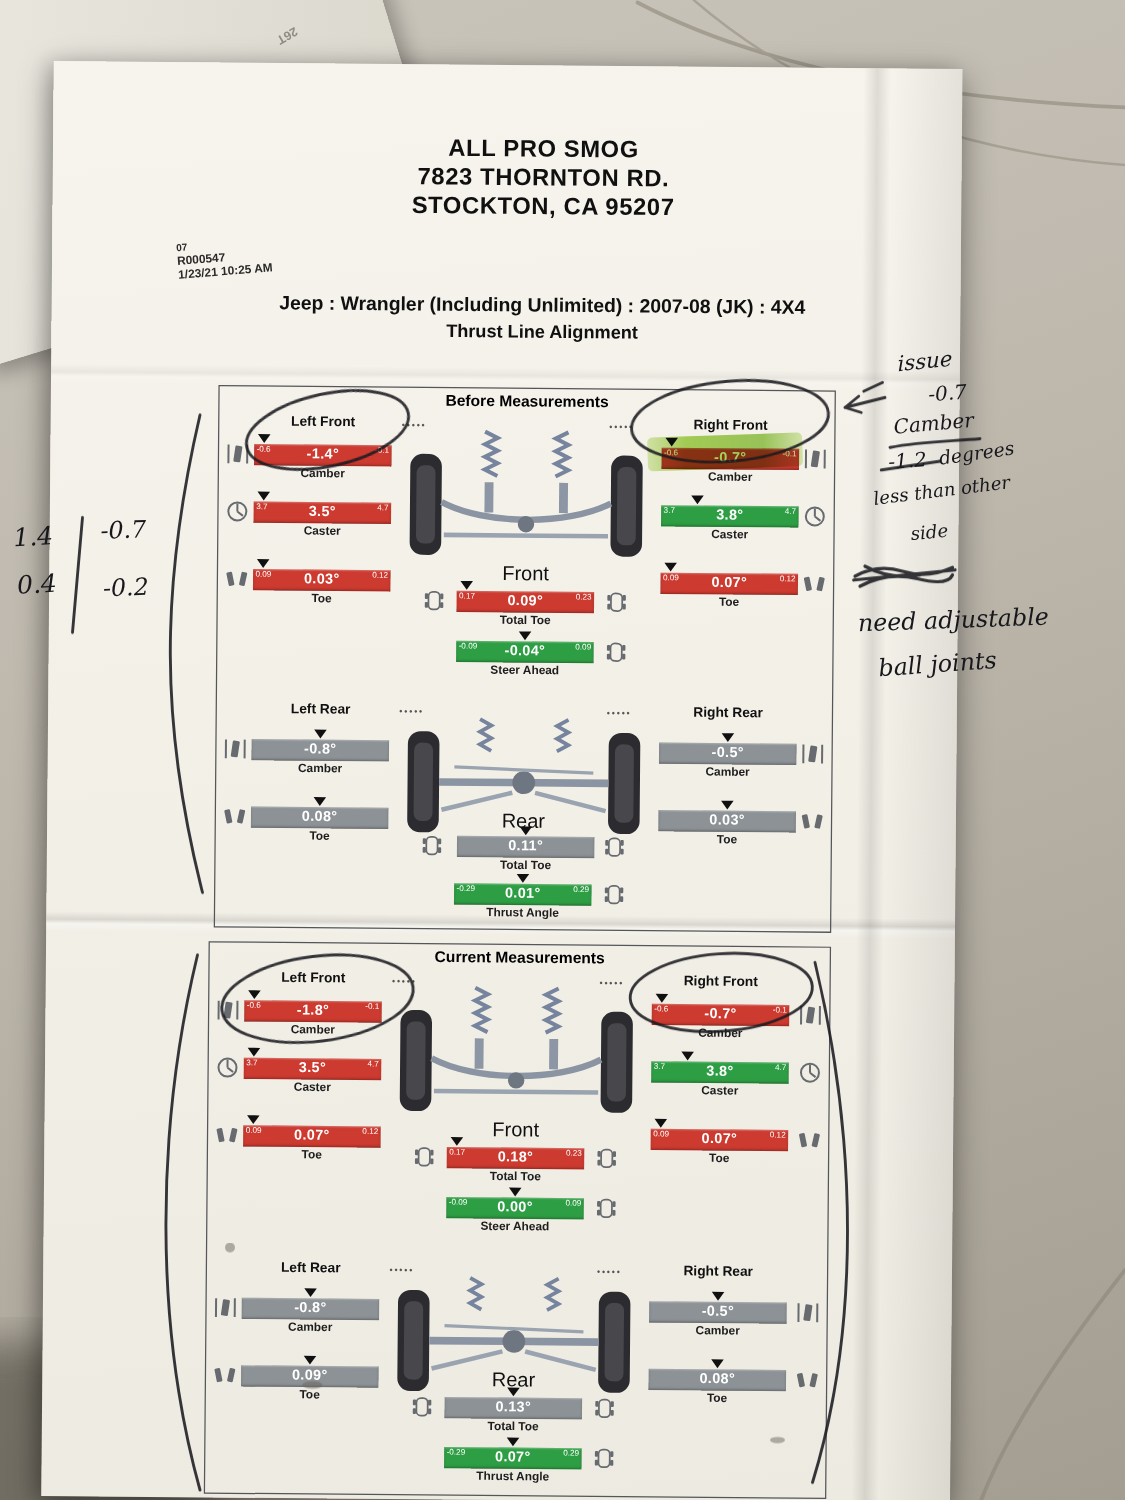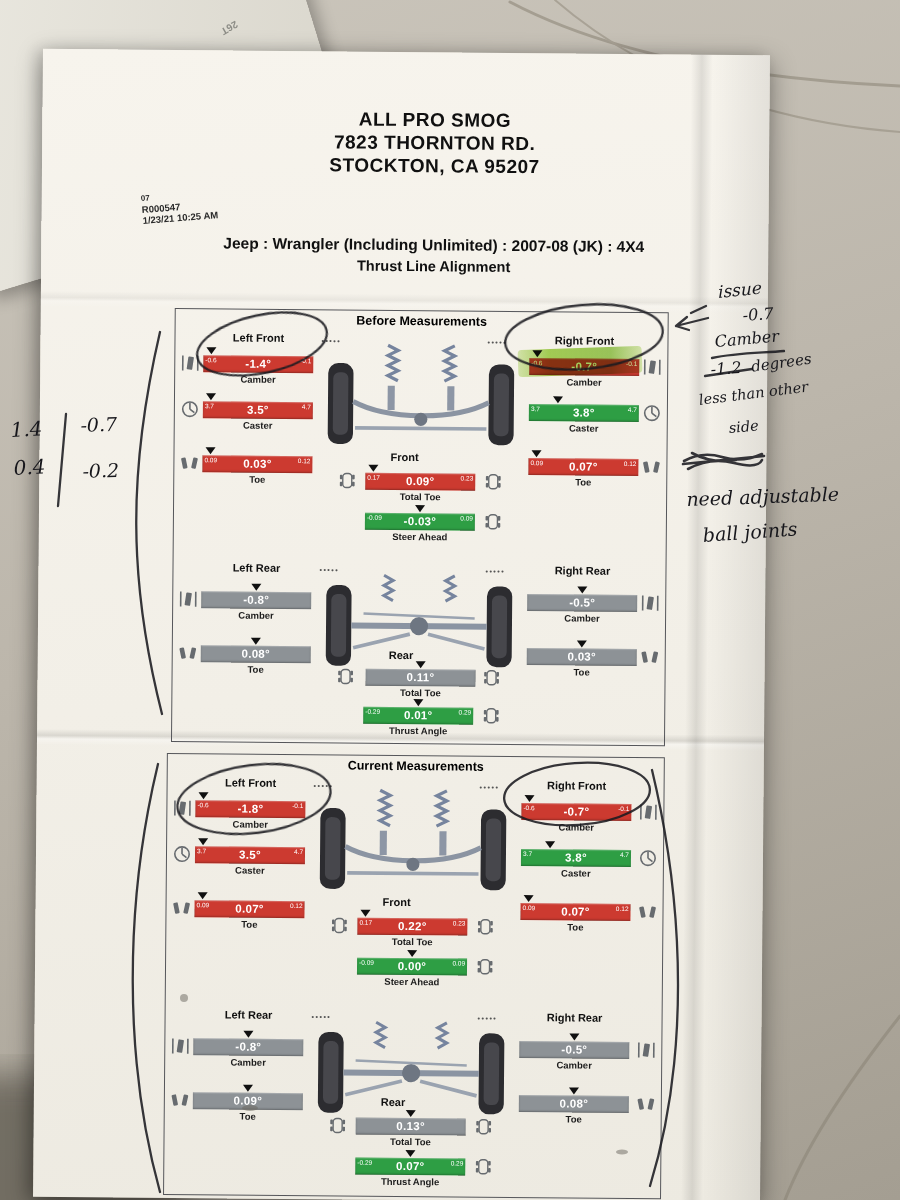--- a/index.html
+++ b/index.html
@@ -29,21 +29,21 @@
     text-align:center;font-weight:bold;color:#101010;}
   .shop{top:56px;font-size:19px;line-height:23px;letter-spacing:.5px;}
   .veh{font-size:15.5px;}
   .meta{position:absolute;left:100px;top:140px;transform:rotate(-5deg);font-weight:bold;
     color:#2a2a2a;font-size:9.5px;line-height:11px;}
   
   .mbox{position:absolute;border:1.5px solid #55565a;}
   .btitle{position:absolute;top:3px;left:0;width:100%;text-align:center;font-weight:bold;font-size:12.5px;color:#000;}
   .hdr{position:absolute;font-weight:bold;font-size:11px;color:#101010;}
   .dots{position:absolute;font-size:7px;letter-spacing:1.5px;color:#555;font-weight:bold;}
-  .cl{position:absolute;width:60px;text-align:left;font-weight:bold;font-size:11px;color:#101010;}
+  .cl{position:absolute;width:60px;text-align:center;font-weight:normal;font-size:16px;color:#101010;}
   .sic{position:absolute;width:20px;height:20px;color:#676b6f;}
   .axle{position:absolute;width:192px;height:122px;}
   .m{position:absolute;width:110px;}
   .bar{position:relative;height:17px;box-shadow:inset 0 1px 1px rgba(255,255,255,.25),inset 0 -1px 2px rgba(0,0,0,.3);}
   .red{background:#cc3a30;}.grn{background:#2e9e44;}.gry{background:#8d9296;}
   .val{display:block;text-align:center;color:#fff;font-weight:bold;font-size:11.5px;line-height:17px;letter-spacing:.3px;}
   .el,.er{position:absolute;top:1px;font-size:6.5px;color:#fff;}
   .el{left:2px;}.er{right:2px;}
   .lab{text-align:center;font-size:9.5px;font-weight:bold;color:#1d1d1d;margin-top:1px;}
   .ptr{position:absolute;top:-8px;width:0;height:0;border:5px solid transparent;border-top:7px solid #101010;}
@@ -256,21 +256,21 @@
           </div>
         <div class="lab">Total Toe</div>
       </div>
       <svg class="sic" style="left:309px;top:200px" viewBox="0 0 20 20">
           <use href="#ic-car"></use>
         </svg>
       <div class="m" style="left:191px;top:202px">
         <div class="bar grn">
             <i class="ptr pc"></i>
             <span class="el">-0.09</span>
-            <span class="val">-0.03°</span>
+            <span class="val">-0.04°</span>
             <span class="er">0.09</span>
           </div>
         <div class="lab">Steer Ahead</div>
       </div>
 
       <div class="hdr" style="left:28px;top:252px;width:110px;text-align:center">Left Rear</div>
       <div class="dots" style="left:146px;top:256px">•••••</div>
       <div class="dots" style="left:312px;top:256px">•••••</div>
       <div class="hdr" style="left:354px;top:252px;width:110px;text-align:center">Right Rear</div>
       <svg class="axle" style="left:150px;top:256px" viewBox="0 0 190 120">
@@ -436,21 +436,21 @@
       <svg class="sic" style="left:163px;top:160px" viewBox="0 0 20 20">
           <use href="#ic-car"></use>
         </svg>
       <svg class="sic" style="left:309px;top:160px" viewBox="0 0 20 20">
           <use href="#ic-car"></use>
         </svg>
       <div class="m" style="left:191px;top:162px">
         <div class="bar red">
             <i class="ptr pl"></i>
             <span class="el">0.17</span>
-            <span class="val">0.22°</span>
+            <span class="val">0.18°</span>
             <span class="er">0.23</span>
           </div>
         <div class="lab">Total Toe</div>
       </div>
       <svg class="sic" style="left:309px;top:200px" viewBox="0 0 20 20">
           <use href="#ic-car"></use>
         </svg>
       <div class="m" style="left:191px;top:202px">
         <div class="bar grn">
             <i class="ptr pc"></i>

